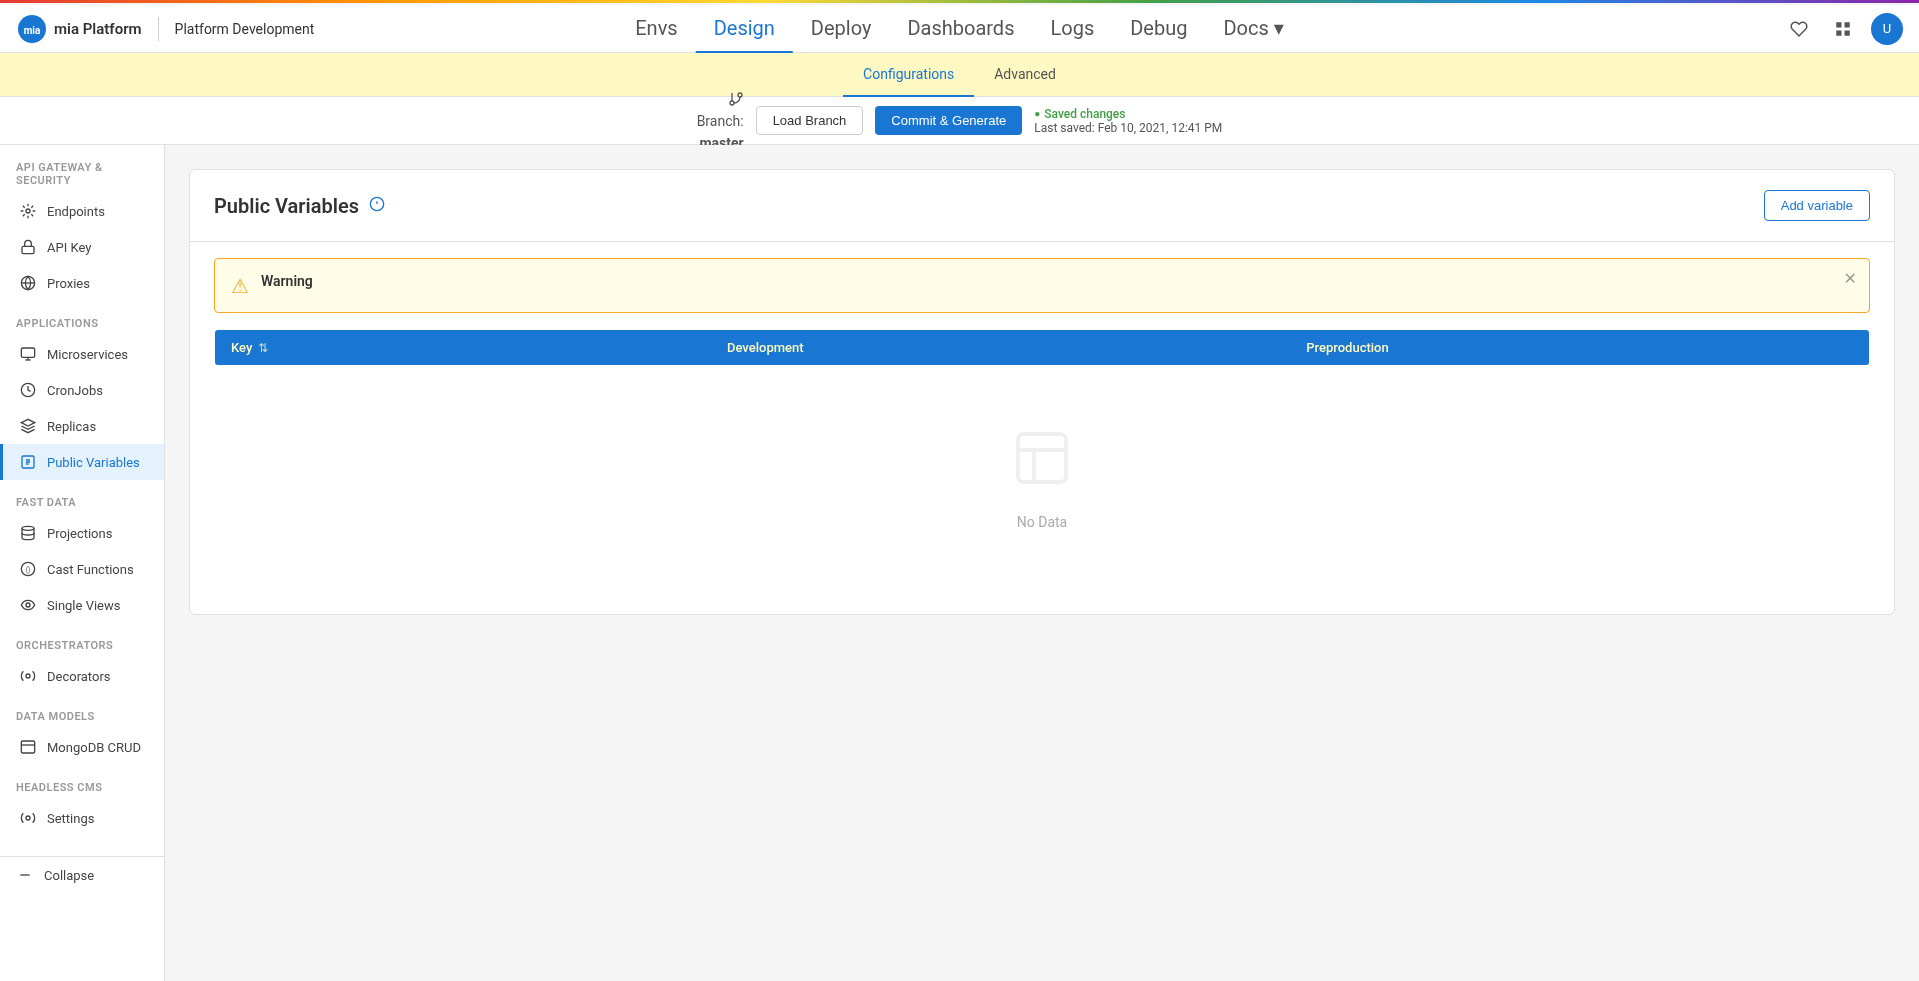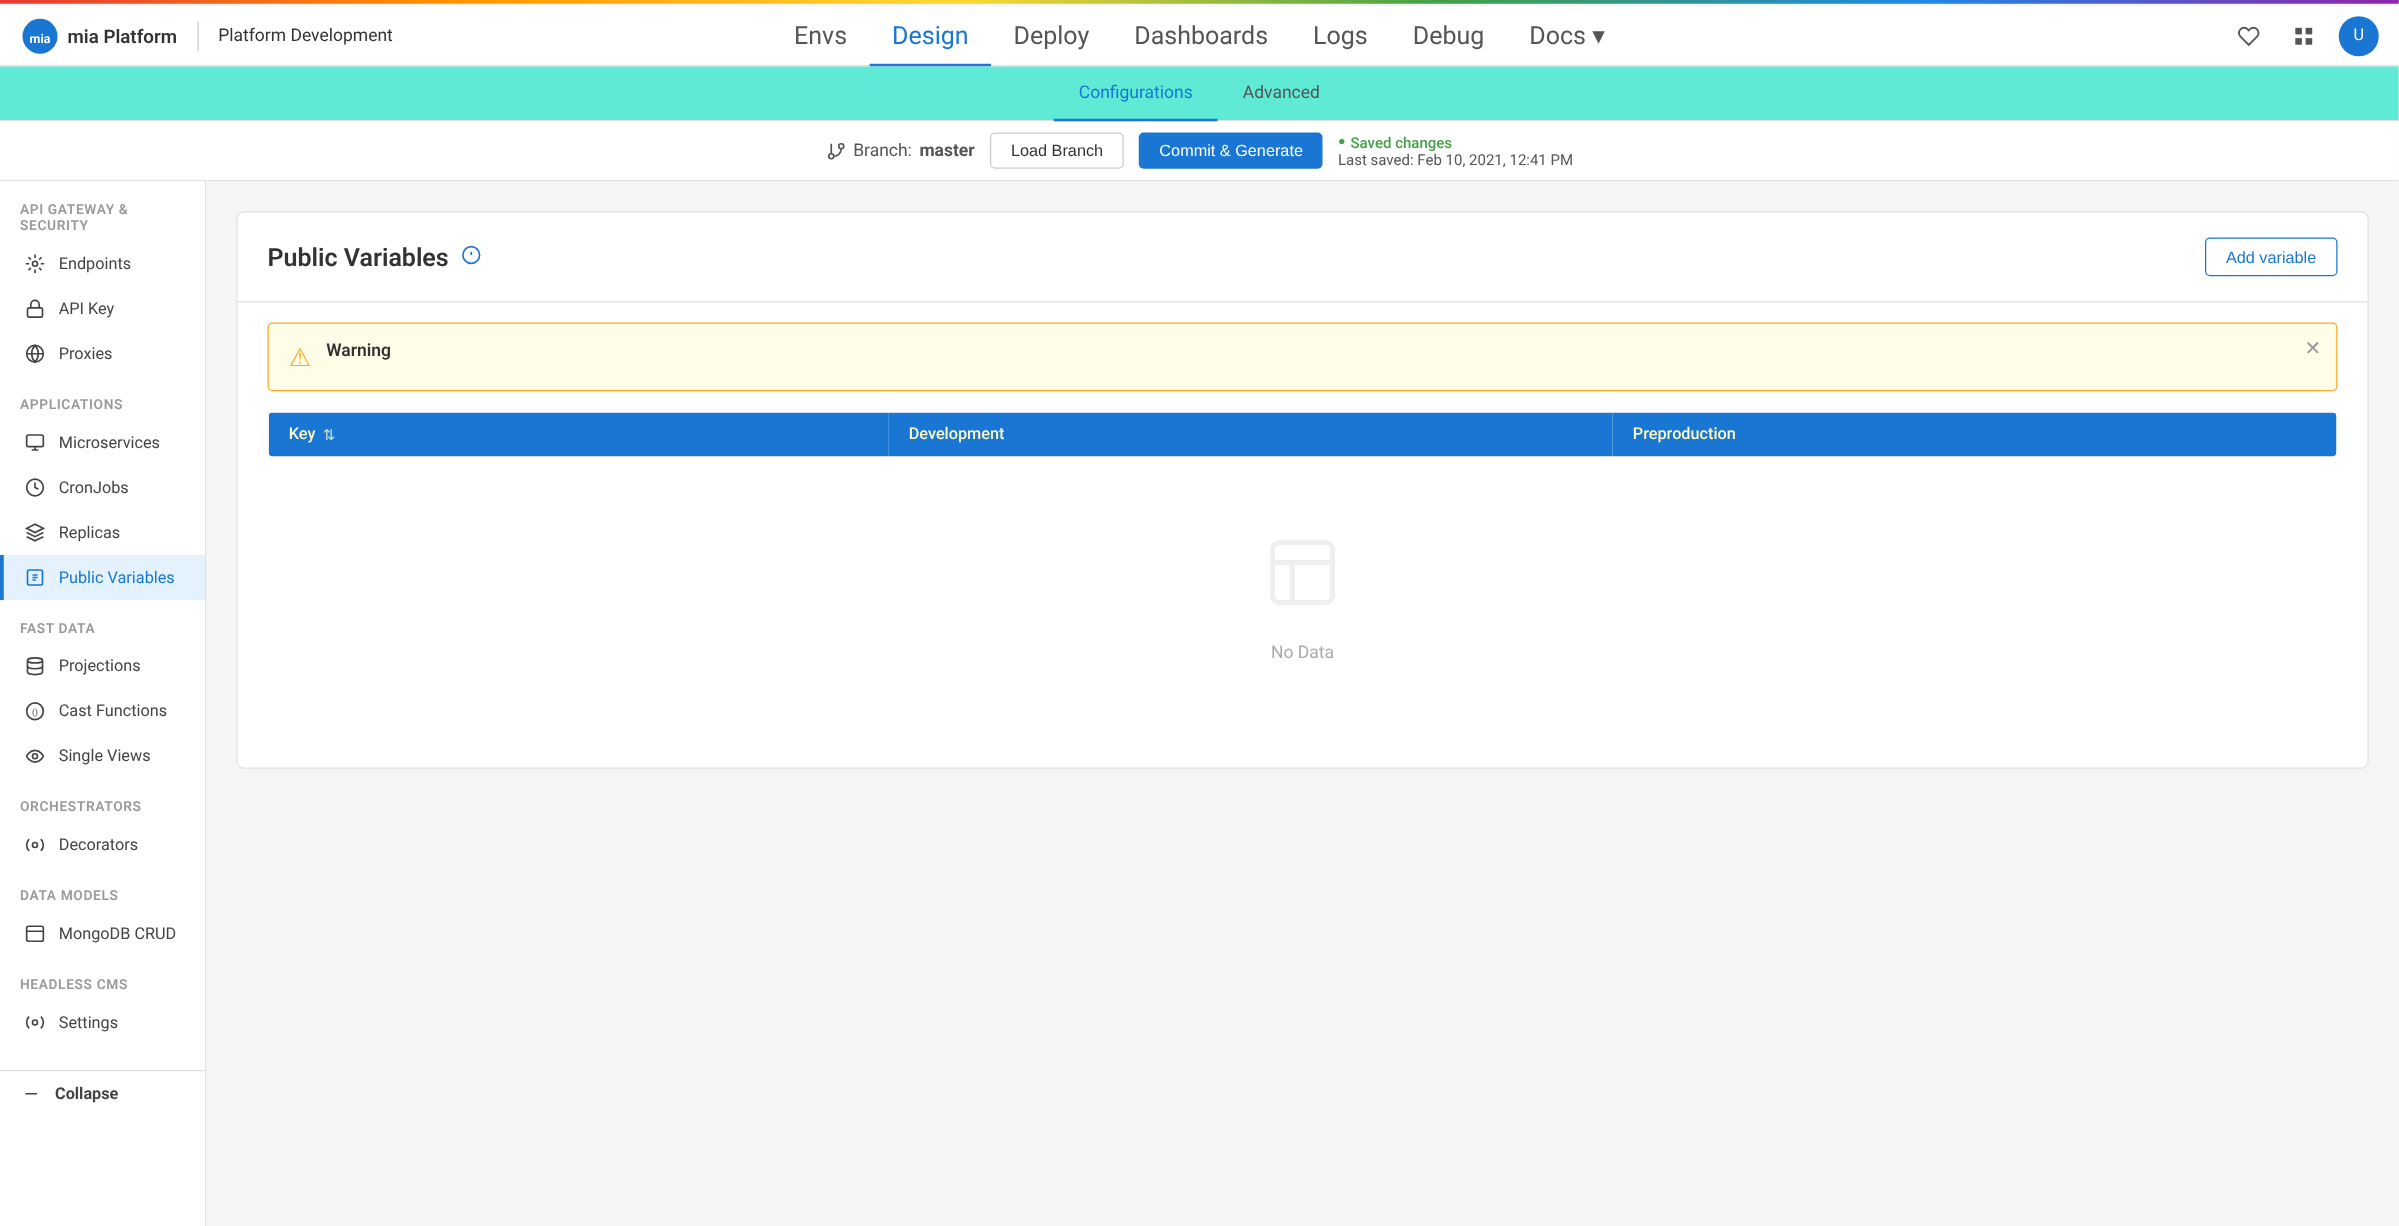--- a/index.html
+++ b/index.html
@@ -81,21 +81,21 @@
     
     .color-bar {
       height: 3px;
       background: linear-gradient(to right, #e53935, #ff9800, #fdd835, #43a047, #1e88e5, #8e24aa);
       position: absolute;
       top: 0; left: 0; right: 0;
     }
 
     
     .sub-tabs {
-      background: #5eead4;
+      background: #fef9c3;
       border-bottom: 1px solid #e0e0e0;
       display: flex;
       justify-content: center;
       gap: 0;
       height: 44px;
     }
     .sub-tab {
       padding: 0 20px;
       height: 44px;
       display: flex;
@@ -114,22 +114,23 @@
       display: flex;
       align-items: center;
       justify-content: center;
       height: 48px;
       gap: 12px;
     }
     .branch-label {
       font-size: 14px;
       color: #555;
       display: flex;
-      align-items: flex-start;
+      align-items: flex-end;
       gap: 6px;
+      flex-direction: column;
     }
     .load-branch-btn {
       border: 1px solid #ccc;
       background: #fff;
       padding: 6px 16px;
       border-radius: 4px;
       cursor: pointer;
       font-size: 13px;
       color: #333;
     }
@@ -556,21 +557,21 @@
         <span class="sidebar-icon">
           <svg width="16" height="16" viewBox="0 0 24 24" fill="none" stroke="currentColor" stroke-width="2">
               <circle cx="12" cy="12" r="3"></circle>
               <path d="M19.07 4.93a10 10 0 0 1 0 14.14M4.93 4.93a10 10 0 0 0 0 14.14"></path>
             </svg>
         </span>
         <span>Settings</span>
       </div>
     </div>
 
-    <div class="sidebar-collapse" style="margin-top:20px;font-weight:bold;">
+    <div class="sidebar-collapse" style="margin-top:20px;">
       <span class="sidebar-icon">
         <svg width="16" height="16" viewBox="0 0 24 24" fill="none" stroke="currentColor" stroke-width="2">
             <line x1="5" y1="12" x2="19" y2="12"></line>
           </svg>
       </span>
       <span>Collapse</span>
     </div>
   </aside>
 
   <main class="content">

